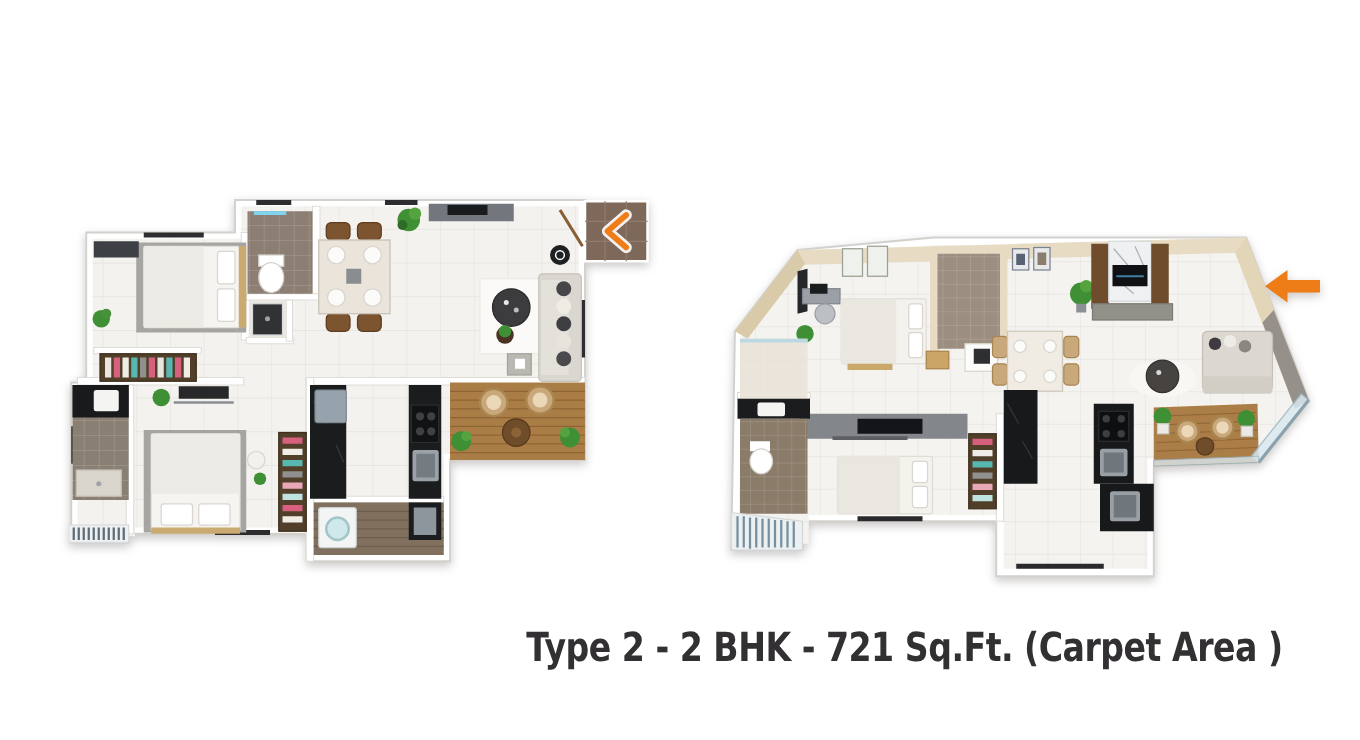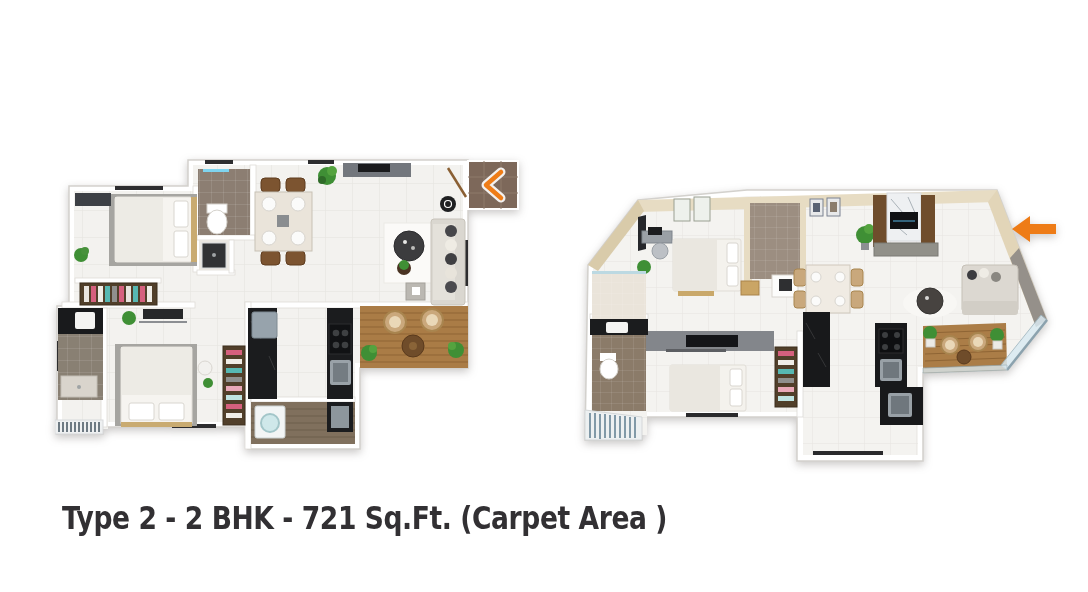--- a/index.html
+++ b/index.html
@@ -1,21 +1,21 @@
 <!DOCTYPE html>
 <html><head>
 <meta charset="utf-8">
 <style>
   html,body{margin:0;padding:0;}
   body{width:1088px;height:592px;position:relative;background:#ffffff;overflow:hidden;
        font-family:"DejaVu Sans","Liberation Sans",sans-serif;}
   .plan{position:absolute;filter:drop-shadow(0 3px 4px rgba(90,85,80,.32));}
   .plan-left{left:55px;top:156px;}
   .plan-right{left:578px;top:183px;}
-  .caption{position:absolute;left:0;right:0;top:499px;text-align:left;}
+  .caption{position:absolute;left:0;right:0;top:499px;text-align:right;}
   .caption span{display:inline-block;font-weight:700;font-size:32px;letter-spacing:-.5px;
        color:#323033;transform:scaleX(.83);transform-origin:center;white-space:pre;}
 </style>
 </head>
 <body>
 
 <svg class="plan plan-left" width="465" height="300" viewBox="0 0 465 300">
   <defs>
     <pattern id="tileL" width="27" height="27" patternUnits="userSpaceOnUse">
       <path d="M27 0H0V27" fill="none" stroke="#e4e2de" stroke-width="1"></path>

